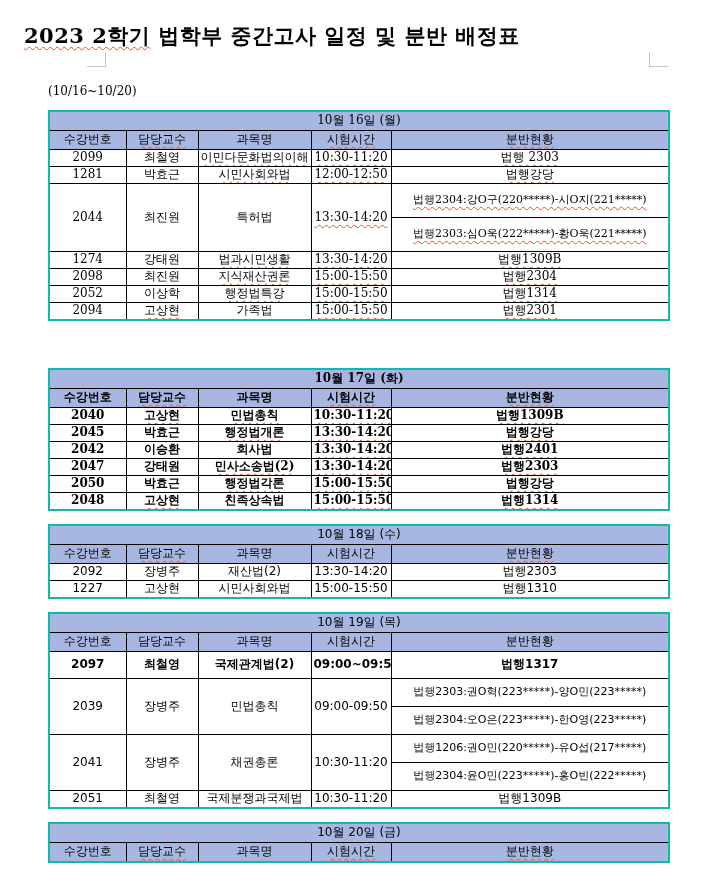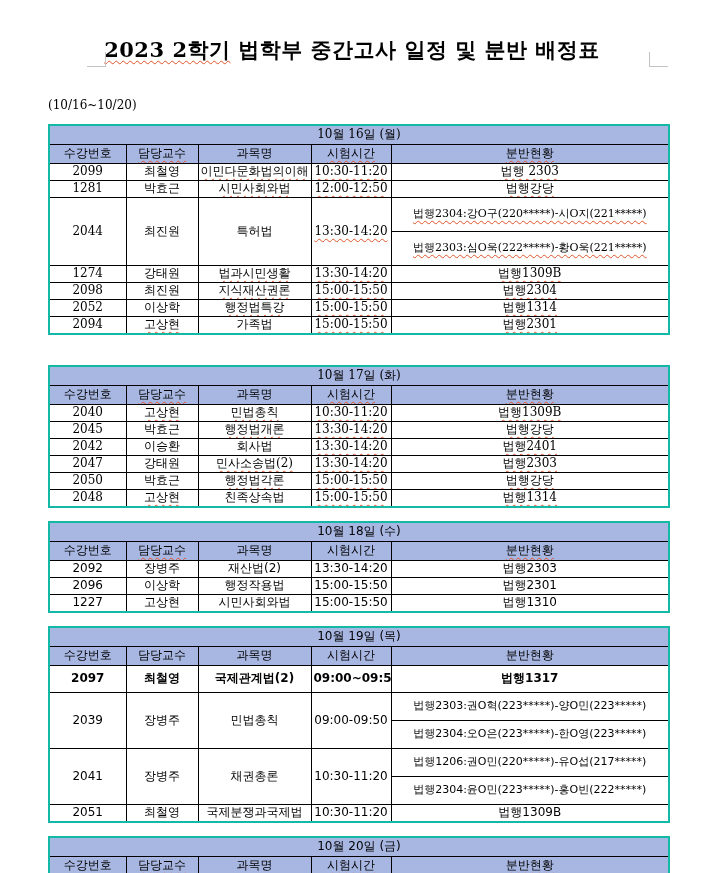--- a/index.html
+++ b/index.html
@@ -3,33 +3,33 @@
 <meta charset="utf-8">
 <style>
   html,body{margin:0;padding:0;background:#ffffff;}
   .page{position:relative;width:704px;height:873px;background:#fff;color:#000;overflow:hidden;}
 
   
   .mark{position:absolute;width:18px;height:14px;top:52px;}
   .mark.l{left:87px;border-right:1px solid #c3c3c3;border-bottom:1px solid #c3c3c3;}
   .mark.r{left:649px;border-left:1px solid #c3c3c3;border-bottom:1px solid #c3c3c3;}
 
-  .title{margin:36px 0 0 0;text-align:center;
-         font:bold 21px "DejaVu Serif","Liberation Serif",serif;letter-spacing:.5px;}
+  .title{margin:22px 0 0 0;
+         font:bold 21px "DejaVu Serif","Liberation Serif",serif;letter-spacing:.5px;padding-left:24px;}
   .range{margin:34px 0 0 48px;font:12px "DejaVu Serif","Liberation Serif",serif;}
 
   
   .sq{text-decoration-line:underline;text-decoration-style:wavy;
       text-decoration-color:var(--sq,#e0552a);text-decoration-thickness:1px;
       text-underline-offset:3px;}
 
   #tables table{border-collapse:collapse;width:620px;margin-left:48px;table-layout:fixed;
                 border:2px solid #14b8a6;}
   #tables table:nth-of-type(1){margin-top:12px;}
-  #tables table:nth-of-type(2){margin-top:30px;}
+  #tables table:nth-of-type(2){margin-top:47px;font-weight:bold;}
   #tables table:nth-of-type(3){margin-top:13px;padding-left:38px;}
   #tables table:nth-of-type(4){margin-top:13px;}
   #tables table:nth-of-type(5){margin-top:13px;}
 
   table.serif{font-family:"DejaVu Serif","Liberation Serif",serif;}
   table.sans{font-family:"DejaVu Sans","Liberation Sans",sans-serif;}
 
   #tables td{border:1px solid #000;text-align:center;font-size:12px;line-height:1.15;
              padding:1px 2px;white-space:nowrap;overflow:hidden;}
   table.sans td{font-size:11.5px;}
@@ -209,27 +209,20 @@
             <td><span class="sq">분반현황</span></td>
           </tr>
           <tr class="body">
             <td><span>2092</span></td>
             <td><span>장병주</span></td>
             <td><span>재산법(2)</span></td>
             <td><span>13:30-14:20</span></td>
             <td><span>법행2303</span></td>
           </tr>
           <tr class="body">
-            <td><span>2096</span></td>
-            <td><span>이상학</span></td>
-            <td><span>행정작용법</span></td>
-            <td><span>15:00-15:50</span></td>
-            <td><span>법행2301</span></td>
-          </tr>
-          <tr class="body">
             <td><span>1227</span></td>
             <td><span>고상현</span></td>
             <td><span>시민사회와법</span></td>
             <td><span>15:00-15:50</span></td>
             <td><span>법행1310</span></td>
           </tr>
         </tbody>
       </table>
       <table class="exam sans">
         <colgroup>

